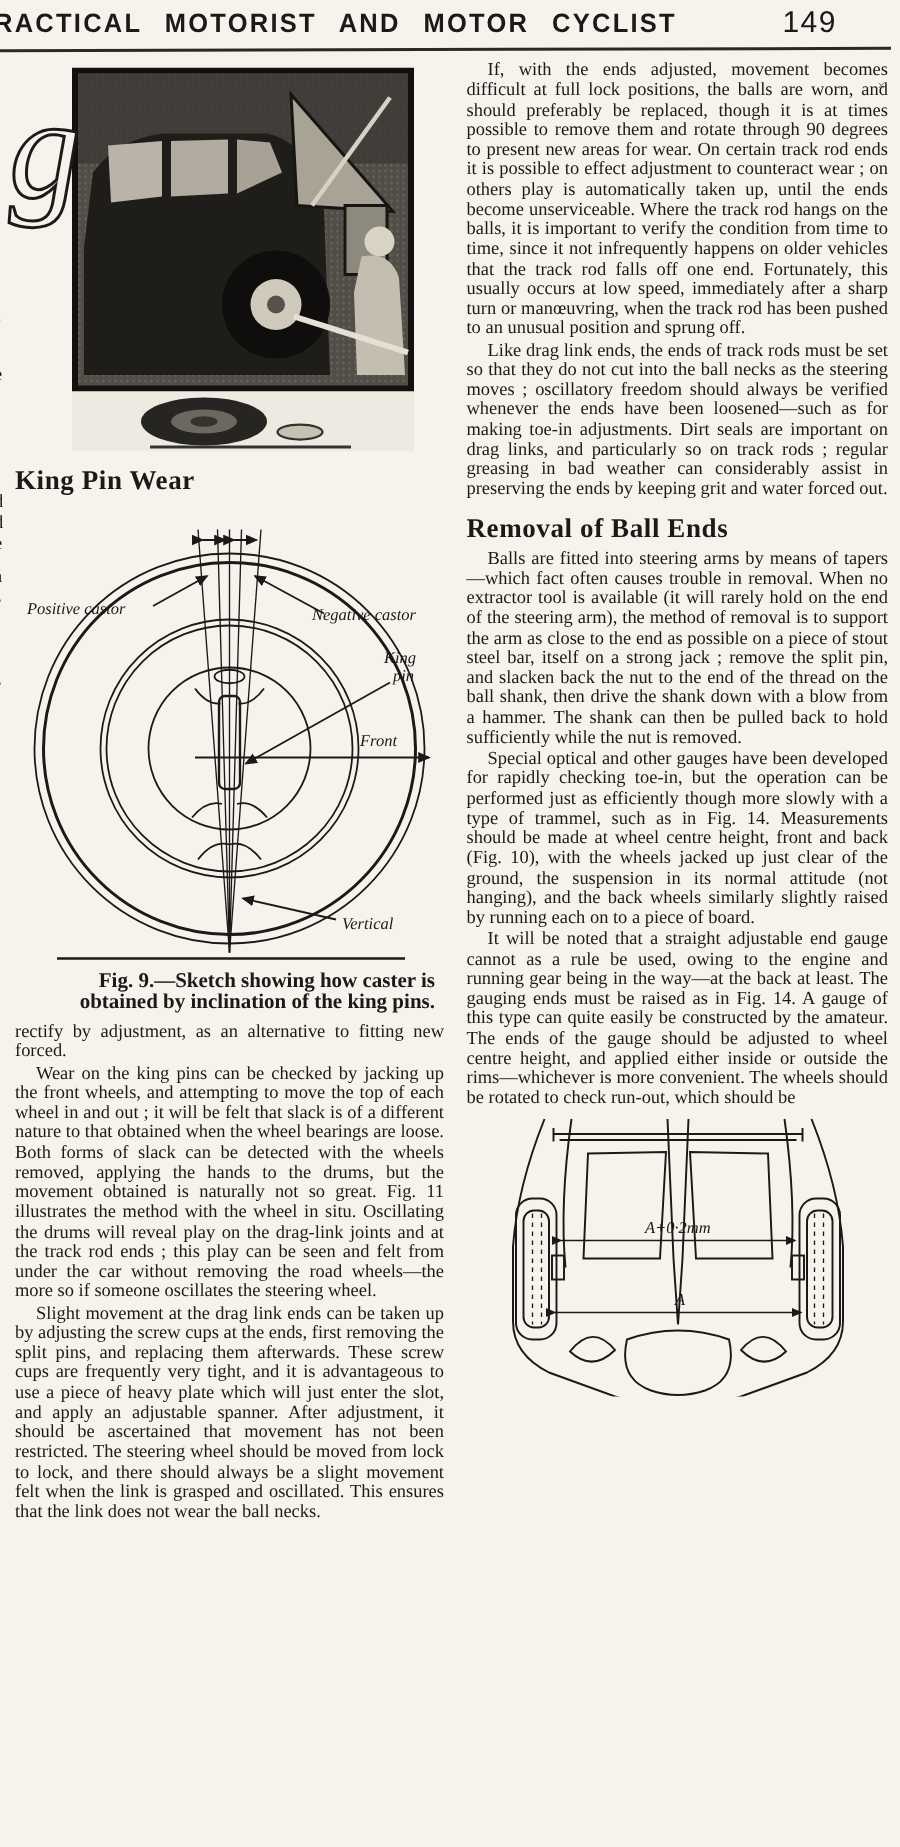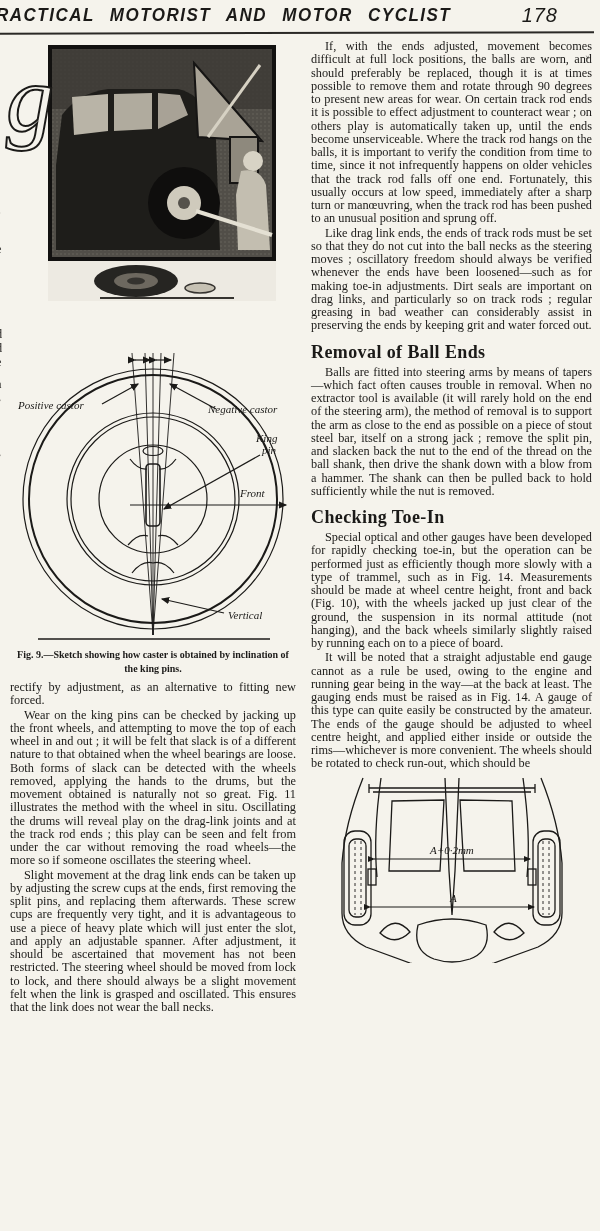--- a/index.html
+++ b/index.html
@@ -1,53 +1,53 @@
 <!DOCTYPE html>
 <html><head>
 <meta charset="utf-8">
 <style>
   html,body{margin:0;padding:0;background:#888;}
   .page{position:relative;width:600px;height:1231px;background:#f5f3ec;overflow:hidden;
         font-family:"Liberation Serif","DejaVu Serif",serif;color:#1b1a18;}
   
-  .header{position:absolute;top:0;left:0;width:100%;height:33px;font-style:italic;}
+  .header{position:absolute;top:0;left:0;width:100%;height:33px;}
   .masthead{position:absolute;top:6px;left:-4px;font-family:"Liberation Sans","DejaVu Sans",sans-serif;
             font-weight:bold;font-size:17px;letter-spacing:1.5px;word-spacing:9px;white-space:nowrap;
             transform:scaleY(1.04);}
   .pagenum{position:absolute;top:4px;right:42px;font-family:"Liberation Sans","DejaVu Sans",sans-serif;
            font-size:20px;letter-spacing:1px;}
   .header-rule{position:absolute;top:32px;left:0;width:99%;height:0;border-top:2px solid #2a2926;transform:rotate(-0.15deg);}
   
   .cols{position:absolute;top:40px;left:10px;right:8px;display:flex;gap:15px;}
   .col-left{width:286px;flex:none;}
   .col-right{flex:1;min-width:0;}
   p.body{font-size:12.3px;line-height:13.25px;text-align:justify;margin:0 0 1px 0;}
   p.body.indent{text-indent:14px;}
   h3.subhead{font-size:18px;margin:9px 0 3px 0;letter-spacing:0.4px;}
-  .caption{font-weight:bold;font-size:10px;line-height:13.5px;text-align:center;margin:3px 6px 6px 6px;}
+  .caption{font-weight:bold;font-size:14px;line-height:13.5px;text-align:right;margin:3px 6px 6px 6px;}
   
   .photo-wrap{position:relative;margin:5px 0 2px 38px;width:228px;height:256px;}
   .script-letter{position:absolute;top:8px;left:-46px;width:60px;height:120px;}
   .float-spacer{float:right;width:112px;height:44px;}
   
   .edge-frag{position:absolute;left:-4px;font-size:12.3px;color:#1b1a18;}
   
   .fig{display:block;margin:4px auto 0 auto;}
   svg text{font-family:"Liberation Serif","DejaVu Serif",serif;}
   .diag-label{font-style:italic;font-size:11px;fill:#1b1a18;}
   .artifact-x{position:absolute;top:52px;right:10px;font-size:9px;color:#6b6a66;}
 </style>
 </head>
 <body>
 
 <div class="page">
 
   <div class="header">
     <div class="masthead">RACTICAL MOTORIST AND MOTOR CYCLIST</div>
-    <div class="pagenum">178</div>
+    <div class="pagenum">149</div>
     <div class="header-rule"></div>
   </div>
   <div class="artifact-x">×</div>
 
   <span class="edge-frag" style="top:210px">f</span>
   <span class="edge-frag" style="top:227px">r</span>
   <span class="edge-frag" style="top:242px">e</span>
 
   <span class="edge-frag" style="top:327px">d</span>
   <span class="edge-frag" style="top:341px">d</span>
@@ -101,20 +101,21 @@
           <ellipse cx="88" cy="236" rx="42" ry="16" fill="#262522"></ellipse>
           <ellipse cx="88" cy="236" rx="22" ry="8" fill="#6d685f"></ellipse>
           <ellipse cx="88" cy="236" rx="9" ry="3.5" fill="#35332f"></ellipse>
           <ellipse cx="152" cy="243" rx="15" ry="5" fill="#c6c1b3" stroke="#35332f" stroke-width="1.5"></ellipse>
           <line x1="52" y1="253" x2="186" y2="253" stroke="#35332f" stroke-width="2"></line>
         </svg>
       </div>
 
       <div class="float-spacer"></div>
 
+      <h3 class="subhead">King Pin Wear</h3>
 
       <svg class="fig" width="282" height="298" viewBox="0 0 282 298">
         <defs>
           <marker id="ar9" markerWidth="8" markerHeight="8" refX="6" refY="3" orient="auto">
             <path d="M0,0 L7,3 L0,6 Z" fill="#1b1a18"></path>
           </marker>
         </defs>
         <g stroke="#1b1a18" fill="none" stroke-width="1.2">
 
           <circle cx="141" cy="152" r="130"></circle>
@@ -165,21 +166,20 @@
       <p class="body indent">Slight movement at the drag link ends can be taken up by adjusting the screw cups at the ends, first removing the split pins, and replacing them afterwards.  These screw cups are frequently very tight, and it is advantageous to use a piece of heavy plate which will just enter the slot, and apply an adjustable spanner.  After adjustment, it should be ascertained that movement has not been restricted.  The steering wheel should be moved from lock to lock, and there should always be a slight movement felt when the link is grasped and oscillated.  This ensures that the link does not wear the ball necks.</p>
     </div>
 
     <div class="col-right">
       <p class="body indent">If, with the ends adjusted, movement becomes difficult at full lock positions, the balls are worn, and should preferably be replaced, though it is at times possible to remove them and rotate through 90 degrees to present new areas for wear.  On certain track rod ends it is possible to effect adjustment to counteract wear ; on others play is automatically taken up, until the ends become unserviceable.  Where the track rod hangs on the balls, it is important to verify the condition from time to time, since it not infrequently happens on older vehicles that the track rod falls off one end.  Fortunately, this usually occurs at low speed, immediately after a sharp turn or manœuvring, when the track rod has been pushed to an unusual position and sprung off.</p>
       <p class="body indent">Like drag link ends, the ends of track rods must be set so that they do not cut into the ball necks as the steering moves ;  oscillatory freedom should always be verified whenever the ends have been loosened—such as for making toe-in adjustments.  Dirt seals are important on drag links, and particularly so on track rods ;  regular greasing in bad weather can considerably assist in preserving the ends by keeping grit and water forced out.</p>
 
       <h3 class="subhead">Removal of Ball Ends</h3>
       <p class="body indent">Balls are fitted into steering arms by means of tapers—which fact often causes trouble in removal.  When no extractor tool is available (it will rarely hold on the end of the steering arm), the method of removal is to support the arm as close to the end as possible on a piece of stout steel bar, itself on a strong jack ;  remove the split pin, and slacken back the nut to the end of the thread on the ball shank, then drive the shank down with a blow from a hammer.  The shank can then be pulled back to hold sufficiently while the nut is removed.</p>
 
-      <h3 class="subhead">Checking Toe-In</h3>
       <p class="body indent">Special optical and other gauges have been developed for rapidly checking toe-in, but the operation can be performed just as efficiently though more slowly with a type of trammel, such as in Fig. 14.  Measurements should be made at wheel centre height, front and back (Fig. 10), with the wheels jacked up just clear of the ground, the suspension in its normal attitude (not hanging), and the back wheels similarly slightly raised by running each on to a piece of board.</p>
       <p class="body indent">It will be noted that a straight adjustable end gauge cannot as a rule be used, owing to the engine and running gear being in the way—at the back at least.  The gauging ends must be raised as in Fig. 14.  A gauge of this type can quite easily be constructed by the amateur.  The ends of the gauge should be adjusted to wheel centre height, and applied either inside or outside the rims—whichever is more convenient.  The wheels should be rotated to check run-out, which should be</p>
 
       <svg class="fig" width="240" height="188" viewBox="0 0 240 188">
         <defs>
           <marker id="ar10" markerWidth="8" markerHeight="8" refX="6" refY="3" orient="auto">
             <path d="M0,0 L7,3 L0,6 Z" fill="#1b1a18"></path>
           </marker>
         </defs>
         <g stroke="#1b1a18" fill="none" stroke-width="1.3">

